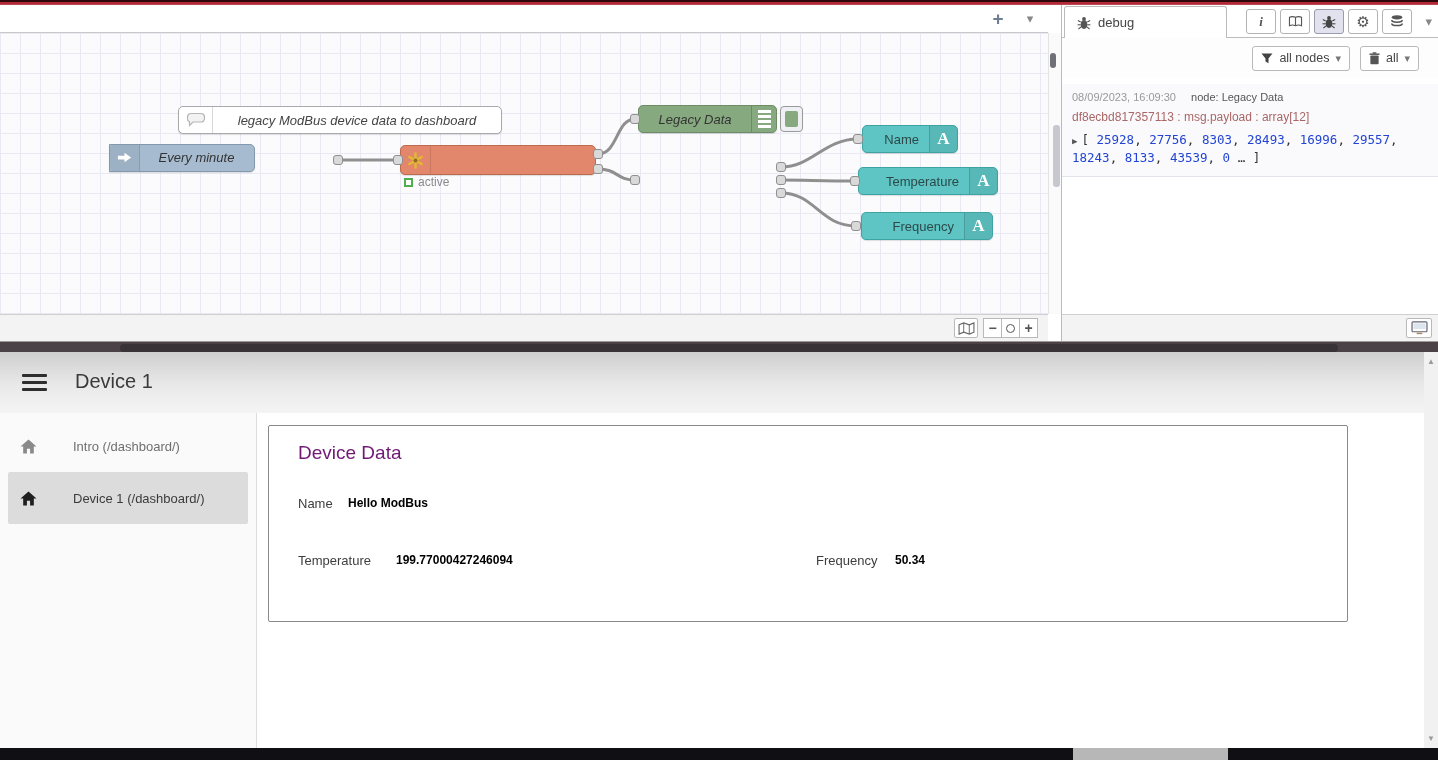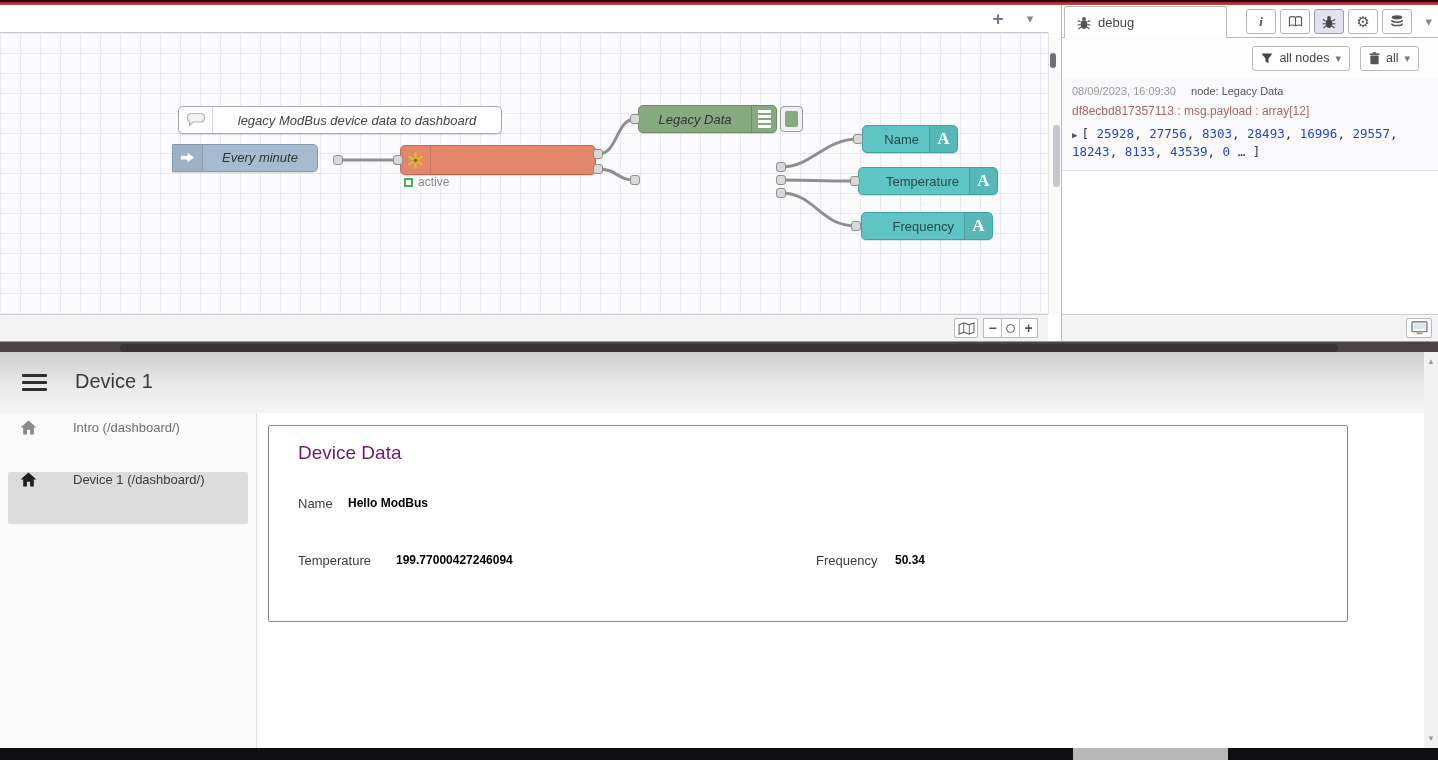--- a/index.html
+++ b/index.html
@@ -30,21 +30,21 @@
 
   .node { position:absolute; display:flex; align-items:stretch; border-radius:5px; border:1px solid rgba(0,0,0,0.32);
     font-size:13px; color:#333; height:28px; box-shadow:0 1px 1px rgba(0,0,0,0.12); }
   .node .icon-box { display:flex; align-items:center; justify-content:center; }
   .node .lbl { display:flex; align-items:center; justify-content:center; flex:1; padding:0 8px; white-space:nowrap; }
 
   .comment-node { background:#fff; border-color:#a9a9a9; }
   .comment-node .icon-box { width:34px; border-right:1px solid #d8d8d8; }
   .comment-node .lbl { font-style:italic; color:#444; }
 
-  .inject-wrap { position:absolute; display:flex; align-items:center; }
+  .inject-wrap { position:absolute; display:flex; align-items:center;justify-content:center; }
   .inject-btn { width:19px; height:24px; background:#c6d2de; border:1px solid #90a4b6; border-radius:4px 0 0 4px; margin-top:1px; }
   .inject-node { background:var(--inject-node); border-color:#8299ad; width:146px; }
   .inject-node .icon-box { width:30px; background:rgba(0,0,0,0.05); border-right:1px solid rgba(0,0,0,0.12); border-radius:4px 0 0 4px; }
   .inject-node .lbl { font-style:italic; }
 
   .modbus-node { background:var(--modbus-node); border-color:#bd6a50; }
   .modbus-node .icon-box { width:30px; border-right:1px solid rgba(0,0,0,0.1); }
 
   .status-row { position:absolute; display:flex; align-items:center; gap:5px; font-size:12px; color:#8a8a8a; }
   .status-dot { width:9px; height:9px; border:2.5px solid var(--status-green); background:#fff; }
@@ -86,21 +86,21 @@
   .tool-btn { width:30px; height:25px; background:#fff; border:1px solid #b3b3b3; border-radius:3px; display:flex; align-items:center; justify-content:center; color:#555; font-size:13px; }
   .tool-btn.active { background:#e2e2ee; border-color:#9a9ab0; }
   .tool-btn .info-i { font-family:"Liberation Serif", serif; font-weight:bold; font-style:italic; }
   .sidebar-caret { position:absolute; right:6px; top:9px; color:#888; font-size:13px; }
 
   .filter-row { position:absolute; left:0; top:33px; width:100%; height:40px; background:#fdfdfe; display:flex; justify-content:flex-end; align-items:center; gap:10px; padding-right:19px; }
   .filter-btn { height:25px; background:#fff; border:1px solid #b9b9b9; border-radius:3px; display:flex; align-items:center; gap:6px; padding:0 8px; font-size:12.5px; color:#444; }
   .filter-btn .caret { color:#777; font-size:11px; }
 
   .messages { position:absolute; left:0; top:73px; width:100%; height:236px; overflow:hidden; background:#fff; }
-  .dbg-msg { background:#fafafd; border-bottom:1px solid #e3e3ec; padding:7px 23px 9px 10px; }
+  .dbg-msg { margin-top:6px; background:#fafafd; border-bottom:1px solid #e3e3ec; padding:7px 23px 9px 10px; }
   .dbg-meta { font-size:11px; color:#999; }
   .dbg-meta .src { color:#555; margin-left:12px; }
   .dbg-path { font-size:12px; color:var(--debug-path-red); margin-top:7px; }
   .dbg-payload { font-family:"DejaVu Sans Mono", monospace; font-size:12.5px; color:#333; margin-top:7px; width:356px; line-height:1.45; word-wrap:break-word; }
   .dbg-payload .expander { color:#555; font-size:9px; margin-right:4px; cursor:pointer; }
   .dbg-payload .num { color:var(--debug-number-blue); }
 
   .sidebar-footer { position:absolute; left:0; top:309px; width:100%; height:27px; background:#f3f3f3; border-top:1px solid #cfcfcf; }
   .monitor-btn { position:absolute; right:6px; top:3px; width:26px; height:20px; }
 
@@ -110,21 +110,21 @@
 
   
   .dash { position:absolute; left:0; top:352px; width:1438px; height:396px; background:#fff; overflow:hidden; }
   .dash-header { position:absolute; left:0; top:0; width:100%; height:76px;
     background:linear-gradient(180deg,#cfcfcf 0%,#e9e9e9 45%,#fafafa 100%); border-bottom:1px solid #c2c2c2; box-shadow:0 1px 3px rgba(0,0,0,0.15);text-align:right; }
   .hamburger { position:absolute; left:22px; top:22px; width:25px; height:17px; display:flex; flex-direction:column; justify-content:space-between; cursor:pointer; }
   .hamburger i { display:block; height:3px; background:#2e2e2e; border-radius:1px; }
   .dash-title { position:absolute; left:75px; top:18px; font-size:20px; color:#3a3a3a; }
 
   .dash-sidebar { position:absolute; left:0; top:61px; width:257px; height:335px; background:#fafafa; border-right:1px solid #ddd; }
-  .nav-item { position:absolute; left:8px; width:240px; height:52px; display:flex; align-items:flex-start; border-radius:2px; cursor:pointer; }
+  .nav-item { position:absolute; left:8px; width:240px; height:52px; display:flex; align-items:center; border-radius:2px; cursor:pointer; }
   .nav-item .home { width:17px; margin-left:12px; color:#8a8a8a; }
   .nav-item .nav-label { margin-left:36px; font-size:13px; color:#6f6f6f; }
   .nav-item.active { background:#dcdcdc; }
   .nav-item.active .home { color:#1f1f1f; }
   .nav-item.active .nav-label { color:#3b3b3b; }
 
   .dash-main { position:absolute; left:257px; top:61px; right:14px; bottom:0; background:#fff; }
   .card { position:absolute; left:268px; top:73px; width:1080px; height:197px; background:#fff; border:1px solid #8a8a8a; border-radius:2px; }
   .card-title { position:absolute; left:29px; top:16px; font-size:19px; color:#701a75; }
   .field-label { position:absolute; font-size:13px; color:#3d3d3d; }

